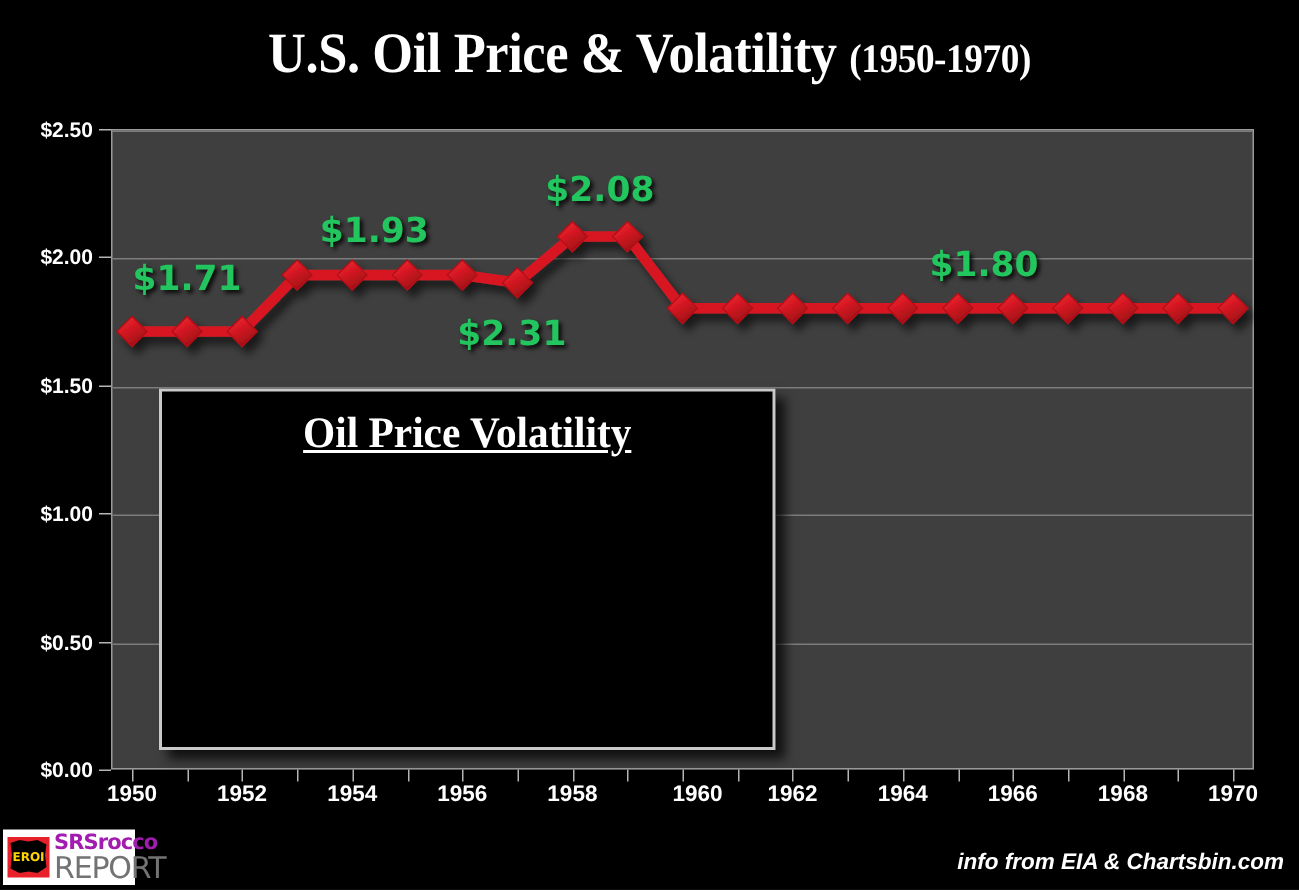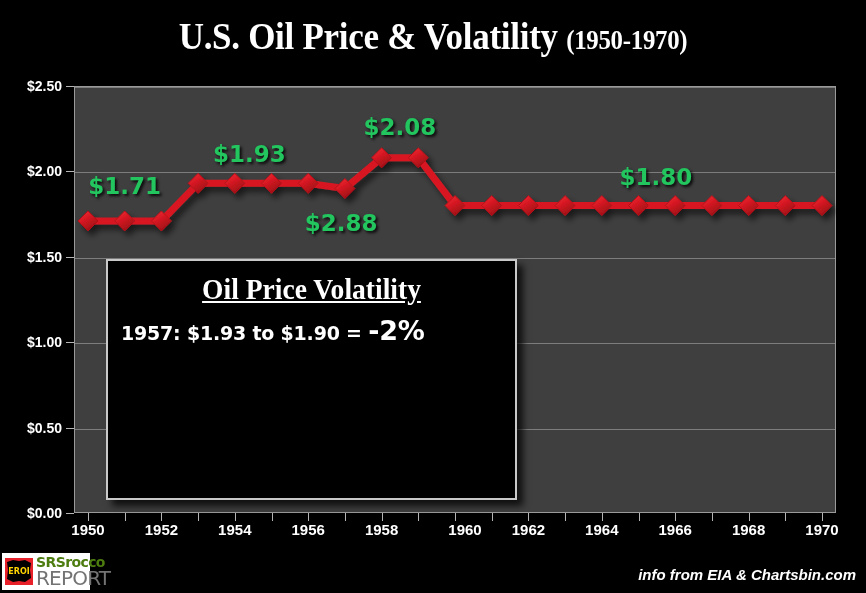--- a/index.html
+++ b/index.html
@@ -163,21 +163,21 @@
     margin-left: 2px;
     position: relative;
     flex: none;
   }
   #logo-text {
     margin-left: 2px;
     line-height: 0.93;
   }
   #logo-text .logo-line1 {
     display: block;
-    color: #4d7c0f;
+    color: #a21caf;
     font-family: "DejaVu Sans", sans-serif;
     font-weight: bold;
     font-size: 14px;
     letter-spacing: -0.6px;
   }
   #logo-text .logo-line2 {
     display: block;
     color: #737373;
     font-family: "DejaVu Sans", sans-serif;
     font-weight: normal;
@@ -294,29 +294,28 @@
       <polygon points="637.9,109.56 647.9,119.56 637.9,129.56 627.9,119.56" fill="url(#diamondGrad)" stroke="#b41119" stroke-width="1"></polygon>
       <polygon points="674.6,109.56 684.6,119.56 674.6,129.56 664.6,119.56" fill="url(#diamondGrad)" stroke="#b41119" stroke-width="1"></polygon>
       <polygon points="711.3,109.56 721.3,119.56 711.3,129.56 701.3,119.56" fill="url(#diamondGrad)" stroke="#b41119" stroke-width="1"></polygon>
       <polygon points="748,109.56 758,119.56 748,129.56 738,119.56" fill="url(#diamondGrad)" stroke="#b41119" stroke-width="1"></polygon>
     </g>
 </svg>
 
 <div id="annotations-layer">
     <div class="data-label" style="left: 124.7px; top: 172.932px;">$1.71</div>
     <div class="data-label" style="left: 249.48px; top: 141.356px;">$1.93</div>
-    <div class="data-label" style="left: 341.23px; top: 210.48px;">$2.88</div>
+    <div class="data-label" style="left: 341.23px; top: 210.48px;">$2.31</div>
     <div class="data-label" style="left: 399.95px; top: 113.736px;">$2.08</div>
     <div class="data-label" style="left: 656px; top: 163.56px;">$1.80</div>
   </div>
 
 <div id="volatility-box">
   <div id="volatility-heading">Oil Price Volatility</div>
   <div id="volatility-rows">
-      <div class="vol-row"><span>1957: </span><span> $1.93 to $1.90 = </span><span class="pct">-2%</span></div>
     </div>
 </div>
 
 <div id="logo-badge">
   <div id="logo-mark">
     <svg viewBox="0 0 30 31" width="30" height="31">
       <rect x="1" y="2" width="28" height="27" fill="#e8202a"></rect>
       <path d="M3 6 L9 4 L15 5 L21 4 L27 7 L26 14 L27 22 L21 26 L15 25 L9 26 L3 23 L4 14 Z" fill="#000000"></path>
       <text x="15" y="18" font-family="DejaVu Sans, sans-serif" font-size="8" font-weight="bold" fill="#ffd400" text-anchor="middle">EROI</text>
     </svg>

